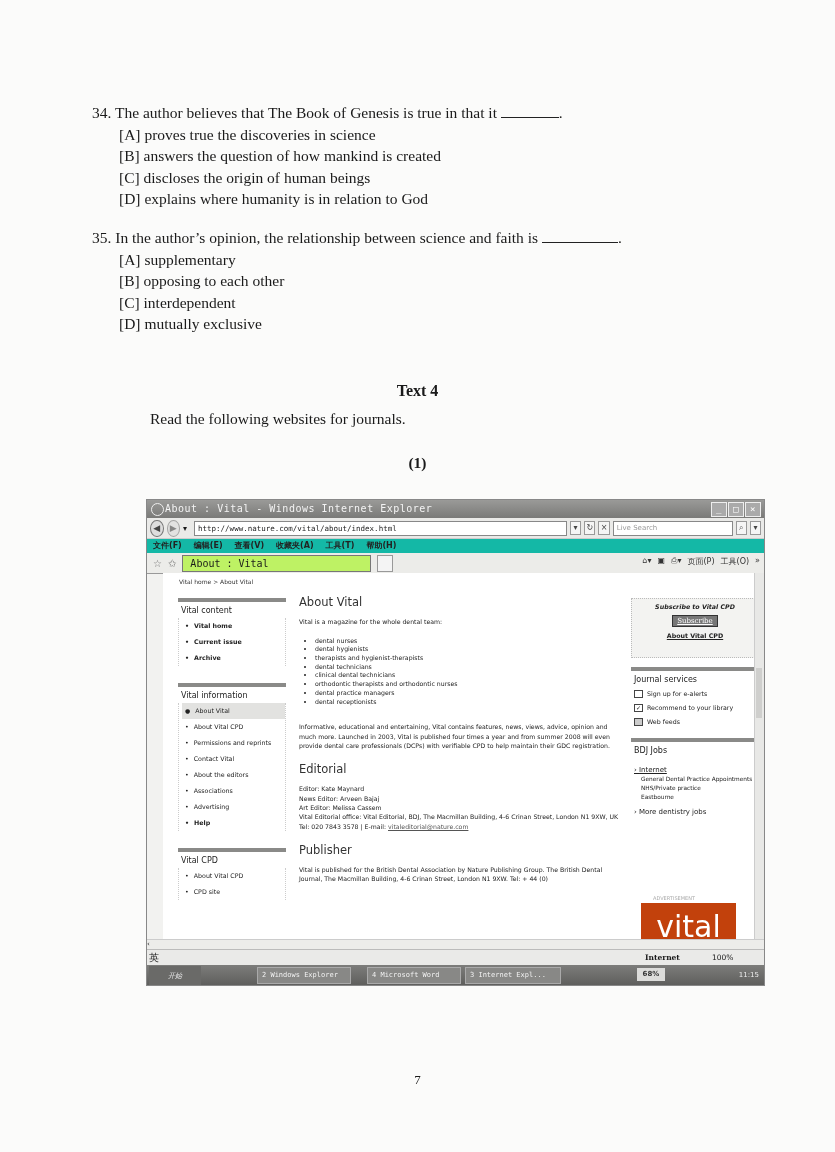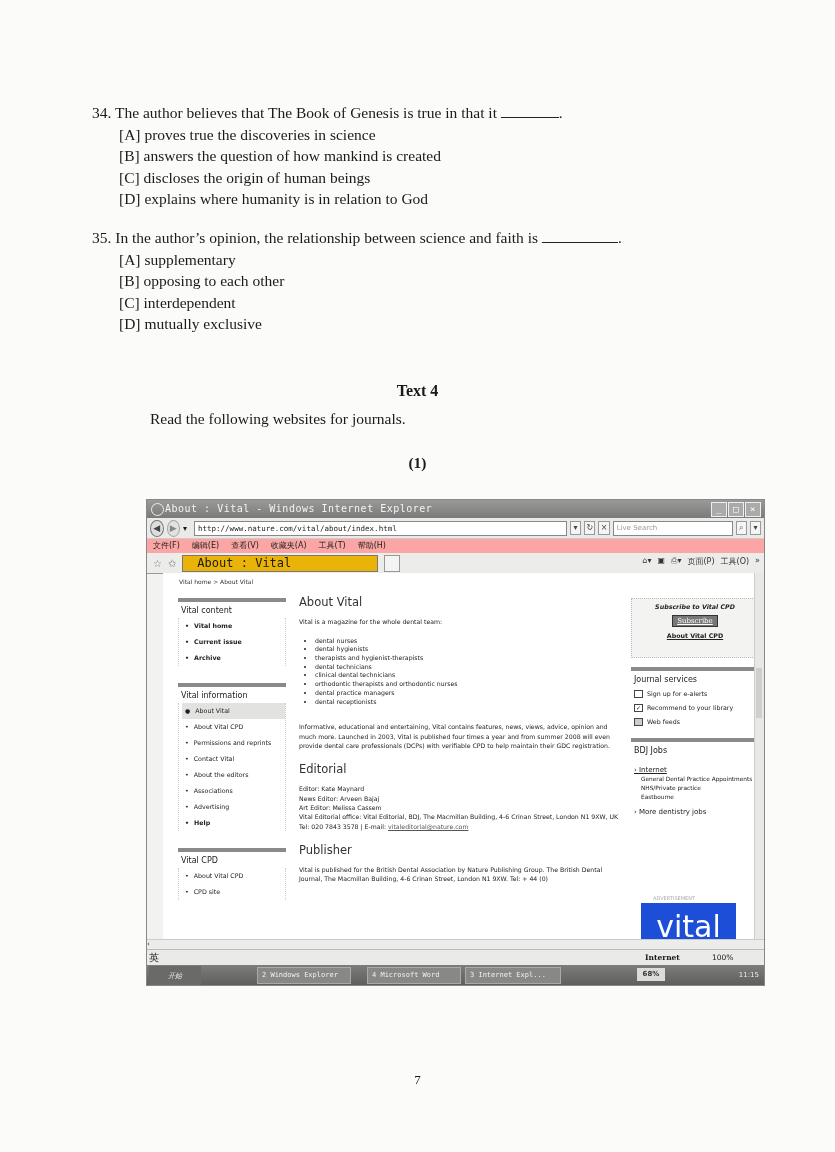--- a/index.html
+++ b/index.html
@@ -25,24 +25,24 @@
   #titlebar { height: 18px; background: linear-gradient(#9a9a98,#7a7a78); color: #f4f4f4; font-family: "DejaVu Sans Mono", monospace; font-size: 10px; line-height: 18px; padding-left: 18px; position: relative; letter-spacing: 0.5px; }
   #titlebar .ie { position: absolute; left: 4px; top: 3px; width: 11px; height: 11px; border-radius: 50%; border: 1px solid #eee; }
   .winbtns { position: absolute; right: 3px; top: 2px; display: flex; gap: 1px; }
   .winbtn { width: 14px; height: 13px; background: #aaa; border: 1px solid #eee; color: #fff; font-size: 9px; line-height: 13px; text-align: center; }
   #addrbar { height: 20px; background: #eaeae8; display: flex; align-items: center; padding: 0 3px; gap: 3px; border-bottom: 1px solid #ccc; font-size: 8px; }
   .navbtn { width: 15px; height: 15px; border-radius: 50%; border: 1px solid #777; background: #ddd; font-size: 9px; line-height: 15px; text-align: center; color:#444; }
   .navbtn.fwd { opacity: 0.6; }
   #url { flex: 0 0 368px; height: 13px; border: 1px solid #888; background: #fff; font-family: "DejaVu Sans Mono", monospace; font-size: 7.5px; line-height: 13px; padding-left: 3px; color: #222; margin-left: 4px; }
   .smallbtn { width: 12px; height: 12px; border: 1px solid #999; background: #f5f5f5; font-size: 8px; line-height: 12px; text-align: center; color: #444; }
   #search { flex: 0 0 115px; height: 13px; border: 1px solid #888; background: #fff; font-size: 7px; line-height: 13px; padding-left: 3px; color: #999; }
-  #menubar { height: 14px; display: flex; gap: 12px; padding-left: 6px; font-size: 8px; line-height: 14px; color: #222; background: #fca5a5; }
+  #menubar { height: 14px; display: flex; gap: 12px; padding-left: 6px; font-size: 8px; line-height: 14px; color: #222; background: #14b8a6; font-weight: bold; }
   #favbar { height: 20px; display: flex; align-items: center; padding-left: 6px; gap: 6px; font-size: 8px; border-bottom: 1px solid #999; background: #ecece9; position: relative; }
   #favbar .star { color: #777; font-size: 10px; }
-  #tab { height: 15px; border: 1px solid #777; background: #eab308; width: 180px; font-family: "DejaVu Sans Mono", monospace; font-size: 12px; line-height: 15px; padding-left: 14px; }
+  #tab { height: 15px; border: 1px solid #777; background: #bef264; width: 180px; font-family: "DejaVu Sans Mono", monospace; font-size: 10px; line-height: 15px; padding-left: 7px; }
   #newtab { width: 14px; height: 15px; border: 1px solid #999; background: #f4f4f4; }
   #cmdbar { position: absolute; right: 4px; top: 3px; font-size: 8px; color: #333; display: flex; gap: 6px; }
 
   #content { position: absolute; left: 16px; top: 73px; width: 608px; height: 366px; background: #fff; overflow: hidden; }
   #vscroll { position: absolute; right: 0; top: 73px; width: 9px; height: 366px; background: #e8e8e6; border-left: 1px solid #ccc; }
   #vscroll .thumb { position: absolute; top: 95px; left: 1px; width: 6px; height: 50px; background: #cfcfcd; }
   #breadcrumb { position: absolute; left: 16px; top: 5px; font-size: 6px; color: #333; }
 
   .lnav { position: absolute; left: 15px; width: 108px; font-size: 6.3px; color: #222; }
   .lnav .bar { height: 4px; background: #8a8a88; }
@@ -70,21 +70,21 @@
   #subbox .abt { font-weight: bold; text-decoration: underline; }
   .rbar { height: 4px; background: #8a8a88; margin-top: 9px; }
   .rhd { font-size: 8px; padding: 4px 3px 3px; }
   .svc { padding-left: 3px; height: 14px; line-height: 14px; }
   .svc .ico { display: inline-block; width: 7px; height: 6px; border: 1px solid #444; margin-right: 4px; vertical-align: middle; font-size: 6px; line-height: 6px; text-align: center; }
   .job { padding-left: 3px; margin-top: 8px; line-height: 9px; }
   .job .jt { text-decoration: underline; font-size: 7px; }
   .job .jt::before, .morejobs::before { content: "› "; }
   .job .d { padding-left: 7px; font-size: 5.8px; }
   .morejobs { padding-left: 3px; margin-top: 6px; font-size: 7px; }
-  #ad { position: absolute; left: 478px; top: 330px; width: 95px; height: 40px; background: #1d4ed8; text-align: center; color: #fff; font-size: 30px; line-height: 48px; font-family: "DejaVu Sans", sans-serif; overflow: hidden; }
+  #ad { position: absolute; left: 478px; top: 330px; width: 95px; height: 40px; background: #c2410c; text-align: center; color: #fff; font-size: 30px; line-height: 48px; font-family: "DejaVu Sans", sans-serif; overflow: hidden; }
   #adlabel { position: absolute; left: 490px; top: 322px; font-size: 5px; color: #aaa; }
 
   #hscroll { position: absolute; left: 0; top: 439px; width: 617px; height: 9px; background: #ececea; border-top: 1px solid #ccc; font-size: 7px; line-height: 9px; }
   #statusbar { position: absolute; left: 0; top: 449px; width: 617px; height: 15px; background: #eaeae8; border-top: 1px solid #bbb; font-size: 7.5px; line-height: 15px; }
   #ime { position: absolute; left: 2px; top: 0; font-size: 10px; }
   #zone { position: absolute; left: 498px; font-weight: bold; font-family: "DejaVu Serif", serif; }
   #zoomv { position: absolute; left: 565px; }
   #taskbar { position: absolute; left: 0; top: 465px; width: 617px; height: 20px; background: linear-gradient(#7d7d7b,#5f5f5d); font-size: 7px; line-height: 20px; color: #eee; }
   #startbtn { position: absolute; left: 2px; width: 52px; height: 28px; top: 1px; background: #6a6a68; font-style: italic; text-align: center; }
   .tbitem { position: absolute; top: 2px; height: 15px; line-height: 15px; background: #888886; border: 1px solid #aaa; padding-left: 4px; font-family: "DejaVu Sans Mono", monospace; color: #f2f2f2; }

